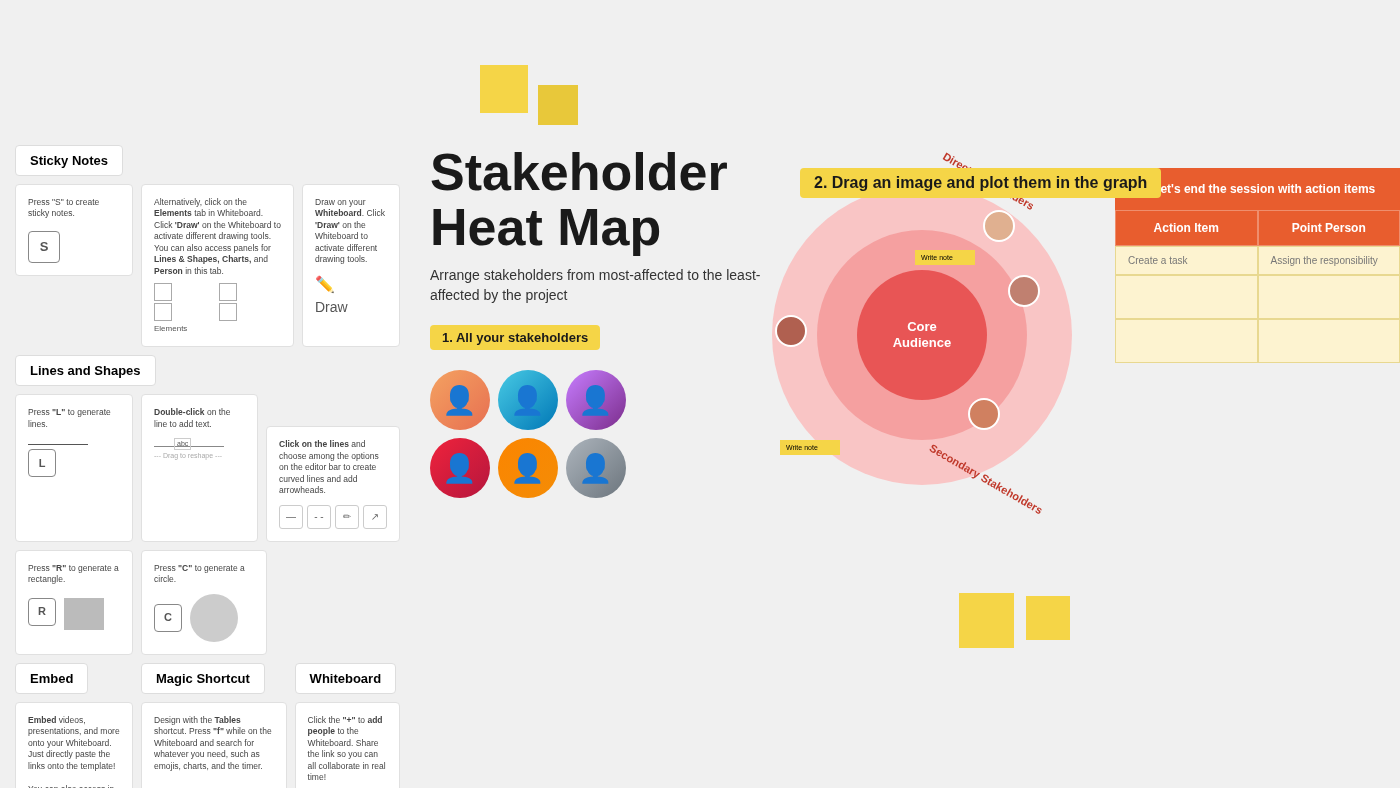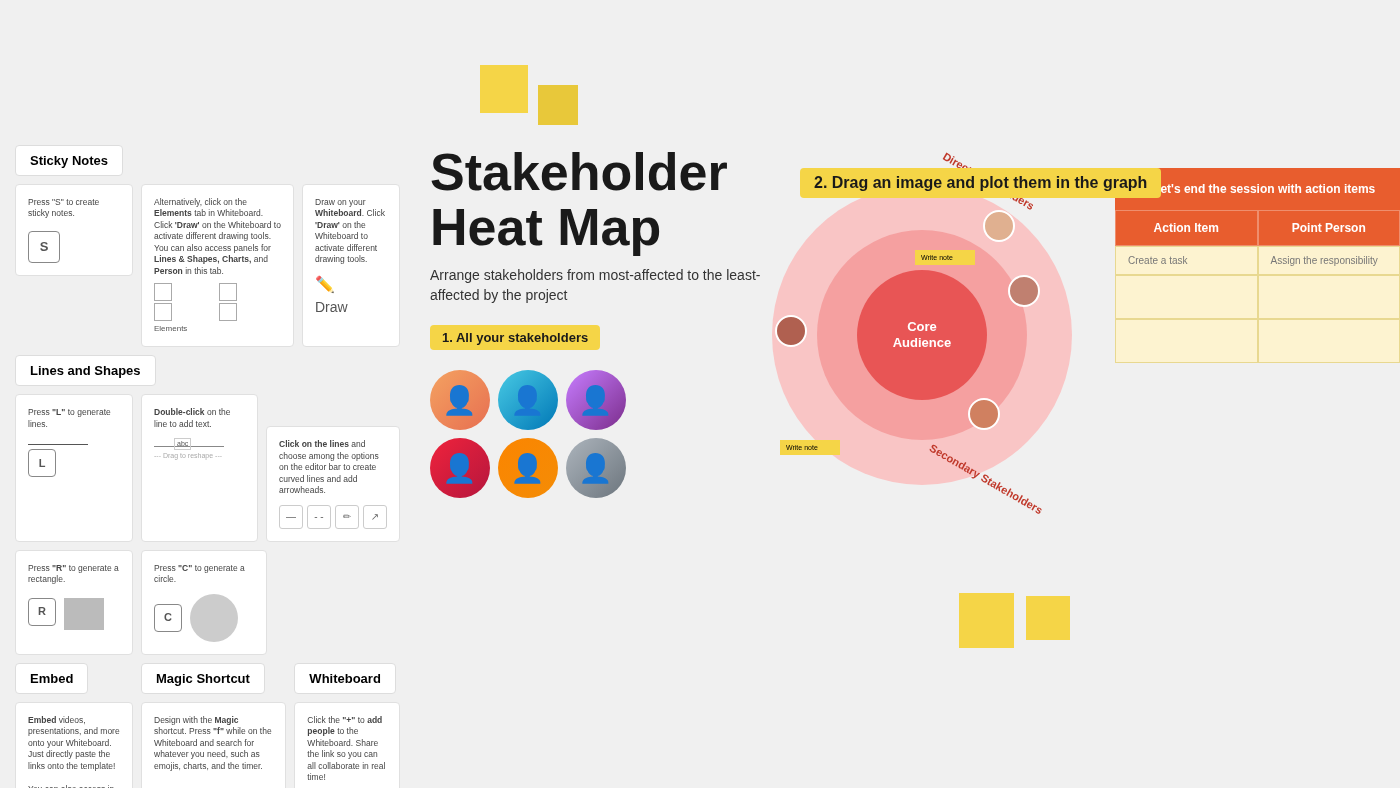--- a/index.html
+++ b/index.html
@@ -478,21 +478,21 @@
     <div>
       <div class="section-header">Embed</div>
       <div class="card" style="width:118px; min-height:100px;">
         <div class="small-text"><span class="bold">Embed</span> videos, presentations, and more onto your Whiteboard. Just directly paste the links onto the template!<br><br>You can also access  in the Apps Tab of the Object Panel.</div>
 
       </div>
     </div>
     <div>
       <div class="section-header">Magic Shortcut</div>
       <div class="card" style="flex:1; min-height:100px;">
-        <div class="small-text">Design with the <span class="bold">Magic</span> shortcut. Press <span class="bold">"f"</span> while on the Whiteboard and search for whatever you need, such as emojis, charts, and the timer.</div>
+        <div class="small-text">Design with the <span class="bold">Tables</span> shortcut. Press <span class="bold">"f"</span> while on the Whiteboard and search for whatever you need, such as emojis, charts, and the timer.</div>
 
       </div>
     </div>
     <div>
       <div class="section-header">Whiteboard</div>
       <div class="card" style="flex:1; min-height:100px;">
         <div class="small-text">Click the <span class="bold">"+"</span> to <span class="bold">add people</span> to the Whiteboard. Share the link so you can all collaborate in real time!</div>
 
       </div>
     </div>

